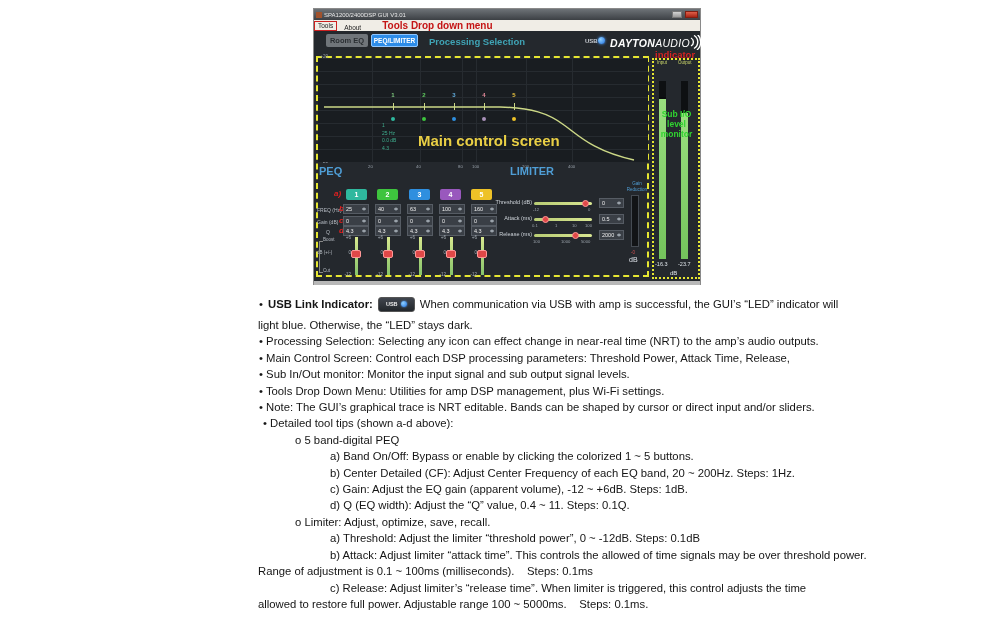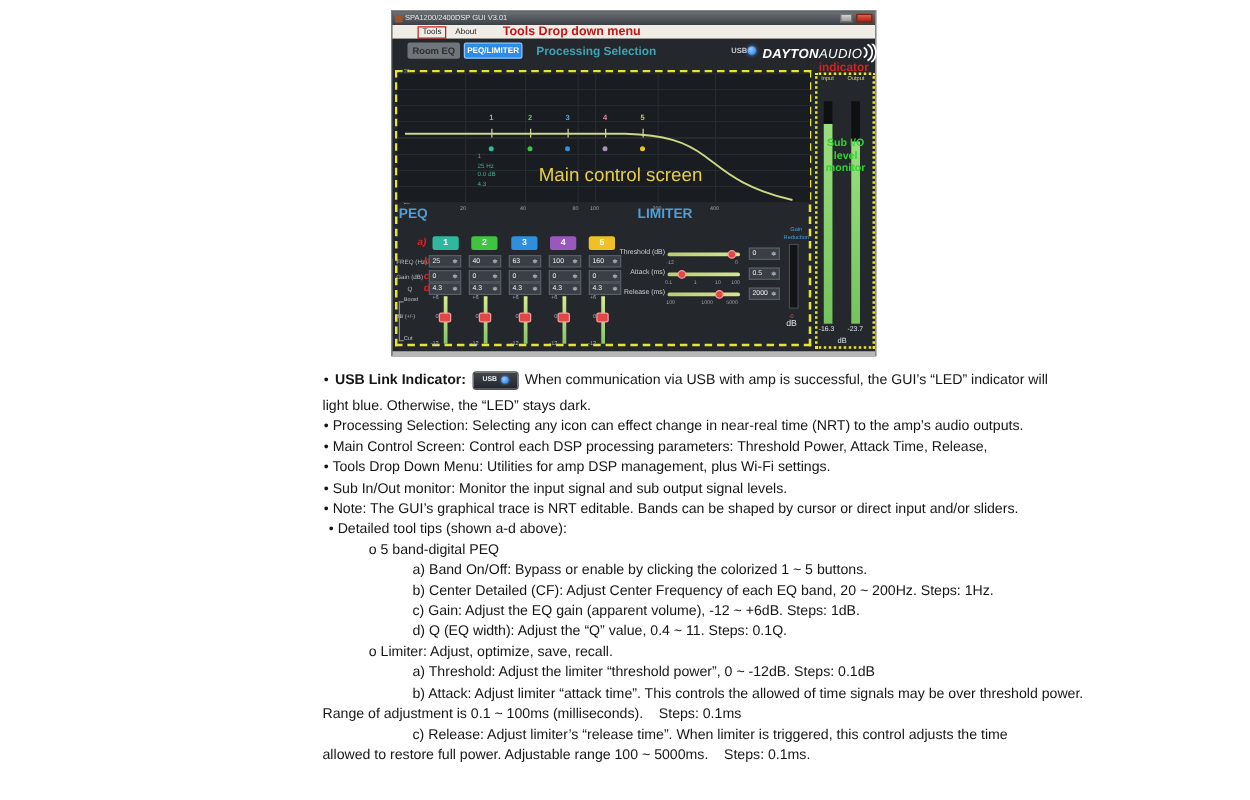--- a/index.html
+++ b/index.html
@@ -6,21 +6,21 @@
   html,body{width:1000px;height:640px;background:#fff;font-family:"Liberation Sans",sans-serif;position:relative;overflow:hidden}
   .ab{position:absolute}
 
   
   #gui{position:absolute;left:313px;top:8px;width:388px;height:277px;border:1px solid #8a8a8a;background:#24282d}
   .titlebar{position:absolute;left:0;top:0;right:0;height:11px;background:linear-gradient(#6d7277,#3c4044);display:flex;align-items:center;padding:0 2px;gap:2px}
   .appicon{width:6px;height:6px;background:#a0522d;flex:0 0 auto}
   .wtitle{font-size:6px;color:#e8e8e8;flex:1;overflow:hidden;white-space:nowrap}
   .wmin{width:10px;height:7px;background:linear-gradient(#d3d3d3,#9a9a9a);border:1px solid #777}
   .wclose{width:13px;height:7px;background:linear-gradient(#e0604a,#a82515);border:1px solid #801f12;margin-left:1px}
-  .menubar{position:absolute;left:0;top:11px;right:0;height:11px;background:#f0ede6;display:flex;align-items:center;gap:7px;padding:0 20px}
+  .menubar{position:absolute;left:0;top:11px;right:0;height:11px;background:#f0ede6;display:flex;align-items:flex-end;gap:7px;padding:0 0}
   .mtools{font-size:6.5px;color:#222;border:1px solid #cc2020;padding:0 3px;line-height:8px}
   .mabout{font-size:6.5px;color:#222}
   .anntools{font-size:10px;font-weight:700;color:#c41414;margin-left:14px;line-height:10px}
   .guibody{position:absolute;left:0;top:22px;right:0;height:176px;background:#24282d}
   .bstrip{position:absolute;left:0;top:272px;right:0;height:4px;background:#b8b8b8}
 
   .tab-room{left:12px;top:3px;width:42px;height:13px;background:#70757a;border-radius:2px;color:#2b2f33;font-size:7.5px;font-weight:700;text-align:center;line-height:13px}
   .tab-peq{left:57px;top:3px;width:47px;height:13px;background:#2d8ce8;border:1px solid #8fc6ff;border-radius:2px;color:#fff;font-size:6.5px;font-weight:700;text-align:center;line-height:11px}
   .annproc{left:115px;top:5px;font-size:9.5px;font-weight:700;color:#3fa3b5}
   .usblab{left:271px;top:7px;font-size:6px;font-weight:700;color:#c8ccd2}
@@ -35,21 +35,21 @@
 
   .gw{left:4px;top:27px;width:330px;height:104px;background:#191d21;background-image:repeating-linear-gradient(to bottom,#262b30 0,#262b30 1px,transparent 1px,transparent 13px)}
   .gv{position:absolute;top:0;bottom:0;width:1px;background:#262b30}
   .ylabs{left:1px;top:23px;width:13px;height:110px;display:flex;flex-direction:column;justify-content:space-between;align-items:flex-end;font-size:4.5px;color:#98a1aa}
   .xt{position:absolute;top:106px;font-size:4.3px;color:#98a1aa}
   .curve{position:absolute;left:0;top:0}
   .mkn{position:absolute;top:34px;width:10px;text-align:center;font-size:6px;font-weight:700}
   .mkt{position:absolute;top:45px;width:1px;height:7px;background:#ccd886}
   .mkd{position:absolute;top:59px;width:4px;height:4px;border-radius:50%}
   .ginfo{position:absolute;left:64px;top:64px;font-size:5px;line-height:7.5px;color:#3fae8e}
-  .mainann{position:absolute;left:113px;top:74px;font-size:15px;font-weight:400;color:#e9cf45;white-space:nowrap}
+  .mainann{position:absolute;left:100px;top:74px;font-size:15px;font-weight:700;color:#e9cf45;white-space:nowrap}
 
   .sect{position:absolute;font-size:11px;font-weight:700;color:#4f9ed6}
   .bandbtn{position:absolute;top:158px;width:21px;height:11px;border-radius:2px;color:#fff;font-size:7px;font-weight:700;text-align:center;line-height:11px}
   .b1{background:#2fb89e}.b2{background:#3ec43e}.b3{background:#2f8fdf}.b4{background:#9958bd}.b5{background:#eec227}
   .redl{position:absolute;color:#e02020;font-weight:700;font-style:italic;font-size:8px;line-height:8px}
   .rowlab{position:absolute;font-size:5px;color:#b8bec5}
   .stp{position:absolute;width:26px;height:10px;background:#3a3f46;border:1px solid #565c64;font-size:5.5px;color:#eee;line-height:8px;padding-left:2px}
   .aru{position:absolute;right:2px;top:2px;width:0;height:0;border-left:2px solid transparent;border-right:2px solid transparent;border-bottom:3px solid #9aa2aa}
   .ard{position:absolute;right:2px;bottom:2px;width:0;height:0;border-left:2px solid transparent;border-right:2px solid transparent;border-top:3px solid #9aa2aa}
 
@@ -312,22 +312,22 @@
       <b>USB Link Indicator:</b>
       <span class="usbic">
         <span class="ut">USB</span>
         <span class="uled"></span>
       </span>
       <span>When communication via USB with amp is successful, the GUI’s “LED” indicator will</span>
     </div>
   <div class="dl mc"><span>light blue. Otherwise, the “LED” stays dark.</span></div>
   <div class="dl m0"><span>•</span> <b>Processing Selection:</b> <span>Selecting any icon can effect change in near-real time (NRT) to the amp’s audio outputs.</span></div>
   <div class="dl m0"><span>•</span> <b>Main Control Screen:</b> <span>Control each DSP processing parameters: Threshold Power, Attack Time, Release,</span></div>
+  <div class="dl m0"><span>•</span> <b>Sub In/Out monitor:</b> <span>Monitor the input signal and sub output signal levels.</span></div>
   <div class="dl m0"><span>•</span> <b>Tools Drop Down Menu:</b> <span>Utilities for amp DSP management, plus Wi-Fi settings.</span></div>
-  <div class="dl m0"><span>•</span> <b>Sub In/Out monitor:</b> <span>Monitor the input signal and sub output signal levels.</span></div>
   <div class="dl m0"><span>•</span> <b>Note</b><span>: The GUI’s graphical trace is NRT editable. Bands can be shaped by cursor or direct input and/or sliders.</span></div>
   <div class="dl mdet"><b>•</b> <b>Detailed tool tips (shown a-d above):</b></div>
   <div class="dl mo"><span>o</span> <b>5 band-digital PEQ</b></div>
   <div class="dl mabc"><b>a) Band On/Off:</b> <span>Bypass or enable by clicking the colorized 1 ~ 5 buttons.</span></div>
   <div class="dl mabc"><b>b) Center Detailed (CF):</b> <span>Adjust Center Frequency of each EQ band, 20 ~ 200Hz. Steps: 1Hz.</span></div>
   <div class="dl mabc"><b>c) Gain:</b> <span>Adjust the EQ gain (apparent volume), -12 ~ +6dB. Steps: 1dB.</span></div>
   <div class="dl mabc"><b>d) Q</b> <span>(EQ width): Adjust the “Q” value, 0.4 ~ 11. Steps: 0.1Q.</span></div>
   <div class="dl mo"><span>o</span> <b>Limiter</b><span>: Adjust, optimize, save, recall.</span></div>
   <div class="dl mabc"><b>a) Threshold:</b> <span>Adjust the limiter “threshold power”, 0 ~ -12dB. Steps: 0.1dB</span></div>
   <div class="dl mabc"><b>b) Attack:</b> <span>Adjust limiter “attack time”. This controls the allowed of time signals may be over threshold power.</span></div>

